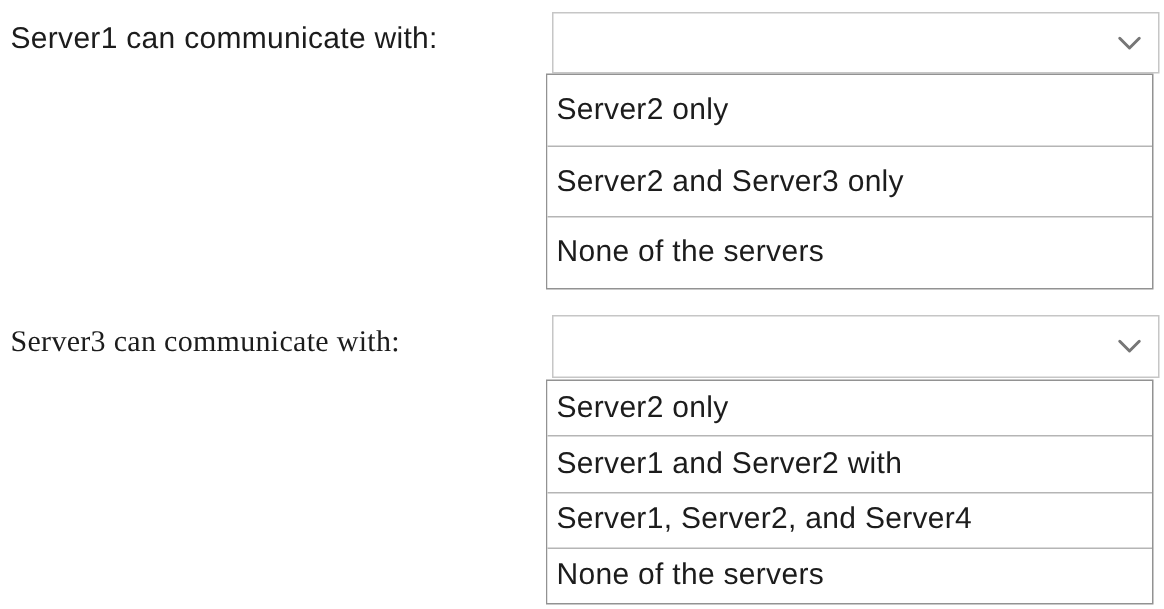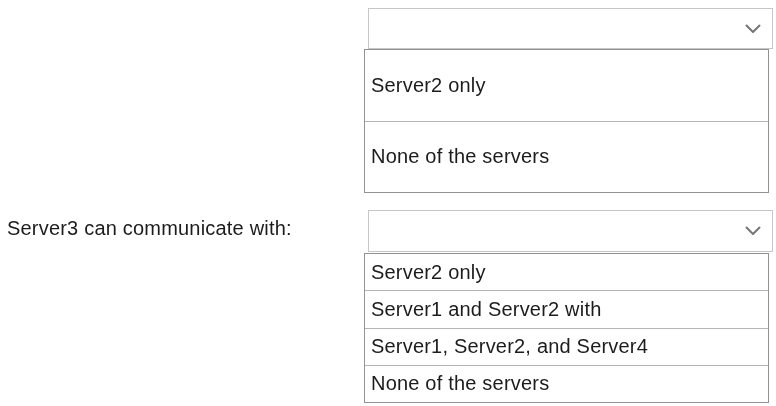--- a/index.html
+++ b/index.html
@@ -25,21 +25,21 @@
   }
   .q-label{
     position:absolute;
     left:7px;
     font-size:20px;
     letter-spacing:0.2px;
     color:var(--text);
     white-space:nowrap;
   }
   .q-label.q1{top:15px;}
-  .q-label.q2{top:217px;}
+  .q-label.q2{top:217px;font-family:Liberation Serif, serif;}
   .select-box{
     position:absolute;
     left:368px;
     width:405px;
     background:var(--background);
     border:1px solid var(--select-border);
     cursor:pointer;
   }
   .select-box.q1{top:8px;height:41px;}
   .select-box.q2{top:210px;height:42px;}
@@ -80,30 +80,32 @@
   }
   .option-row + .option-row{
     border-top:1px solid var(--divider);
   }
 </style>
 </head>
 <body>
 
 <div class="stage">
 
+  <span class="q-label q1">Server1 can communicate with:</span>
 
   <div class="select-box q1">
     <span class="select-value"></span>
     <svg class="chevron" viewBox="0 0 16 10">
       <polyline points="1.5,1.5 8,8 14.5,1.5" fill="none" stroke="var(--chevron)" stroke-width="2" stroke-linecap="round" stroke-linejoin="round"></polyline>
     </svg>
   </div>
 
   <div class="options-list q1">
     <div class="option-row">Server2 only</div>
+    <div class="option-row">Server2 and Server3 only</div>
     <div class="option-row">None of the servers</div>
   </div>
 
   <span class="q-label q2">Server3 can communicate with:</span>
 
   <div class="select-box q2">
     <span class="select-value"></span>
     <svg class="chevron" viewBox="0 0 16 10">
       <polyline points="1.5,1.5 8,8 14.5,1.5" fill="none" stroke="var(--chevron)" stroke-width="2" stroke-linecap="round" stroke-linejoin="round"></polyline>
     </svg>

